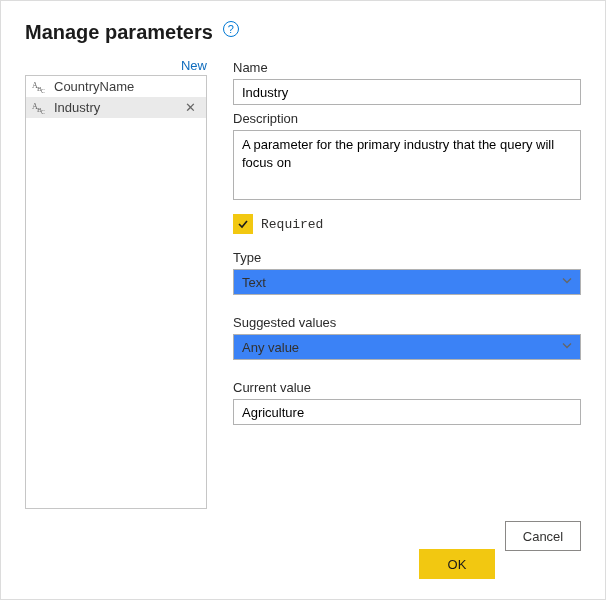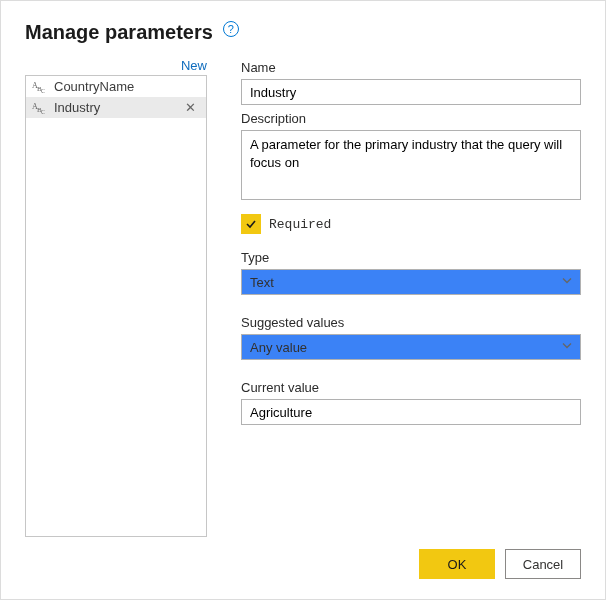--- a/index.html
+++ b/index.html
@@ -38,21 +38,21 @@
       color: #0078d4;
       font-size: 11px;
       display: flex;
       align-items: center;
       justify-content: center;
       line-height: 1;
     }
     .main {
       flex: 1;
       display: flex;
-      gap: 34px;
+      gap: 26px;
       min-height: 0;
     }
     .left-panel {
       width: 182px;
       display: flex;
       flex-direction: column;
     }
     .new-link {
       text-align: right;
       color: #0f6cbd;
@@ -183,20 +183,21 @@
       font-size: 13px;
       font-family: inherit;
       cursor: pointer;
       padding: 0 14px;
       color: #323130;
     }
     .btn-primary {
       background: #f2c811;
       border-color: #f2c811;
       color: #1b1b1b;
+      margin-top: 28px;
     }
   </style>
 </head>
 <body>
 
 <div class="container">
   <div class="header">
     <h1>Manage parameters</h1>
     <span class="help-icon">?</span>
   </div>

